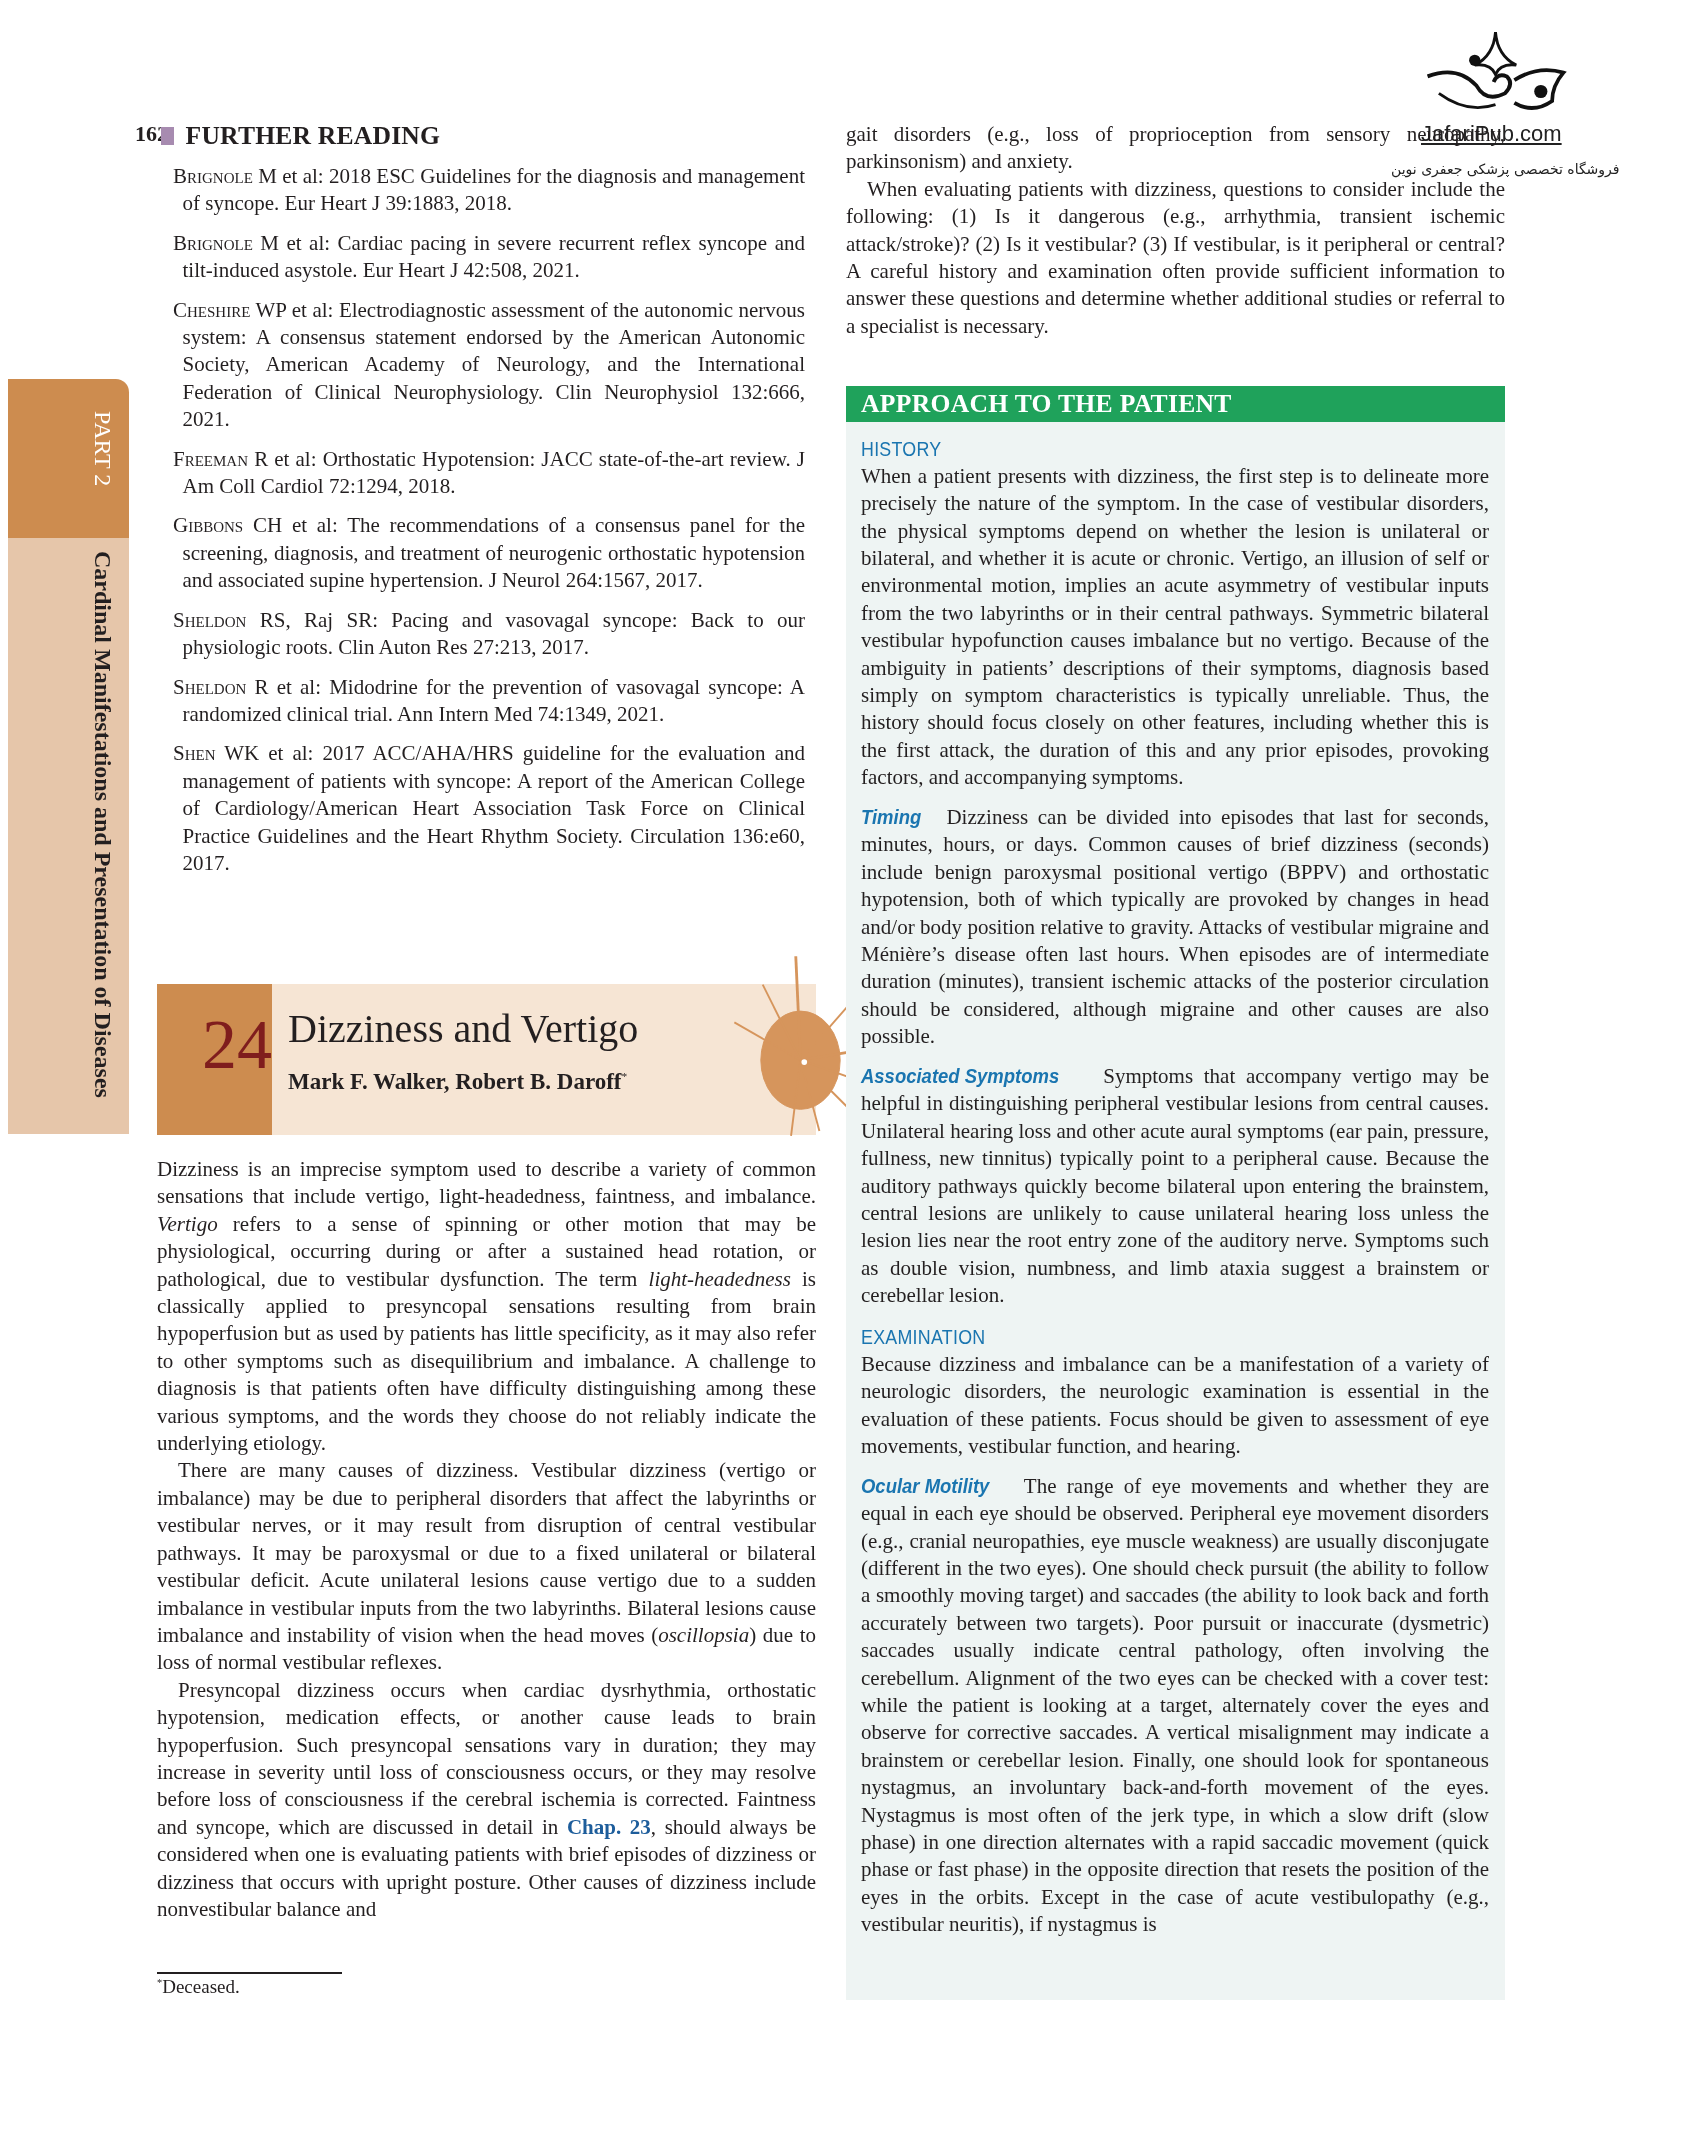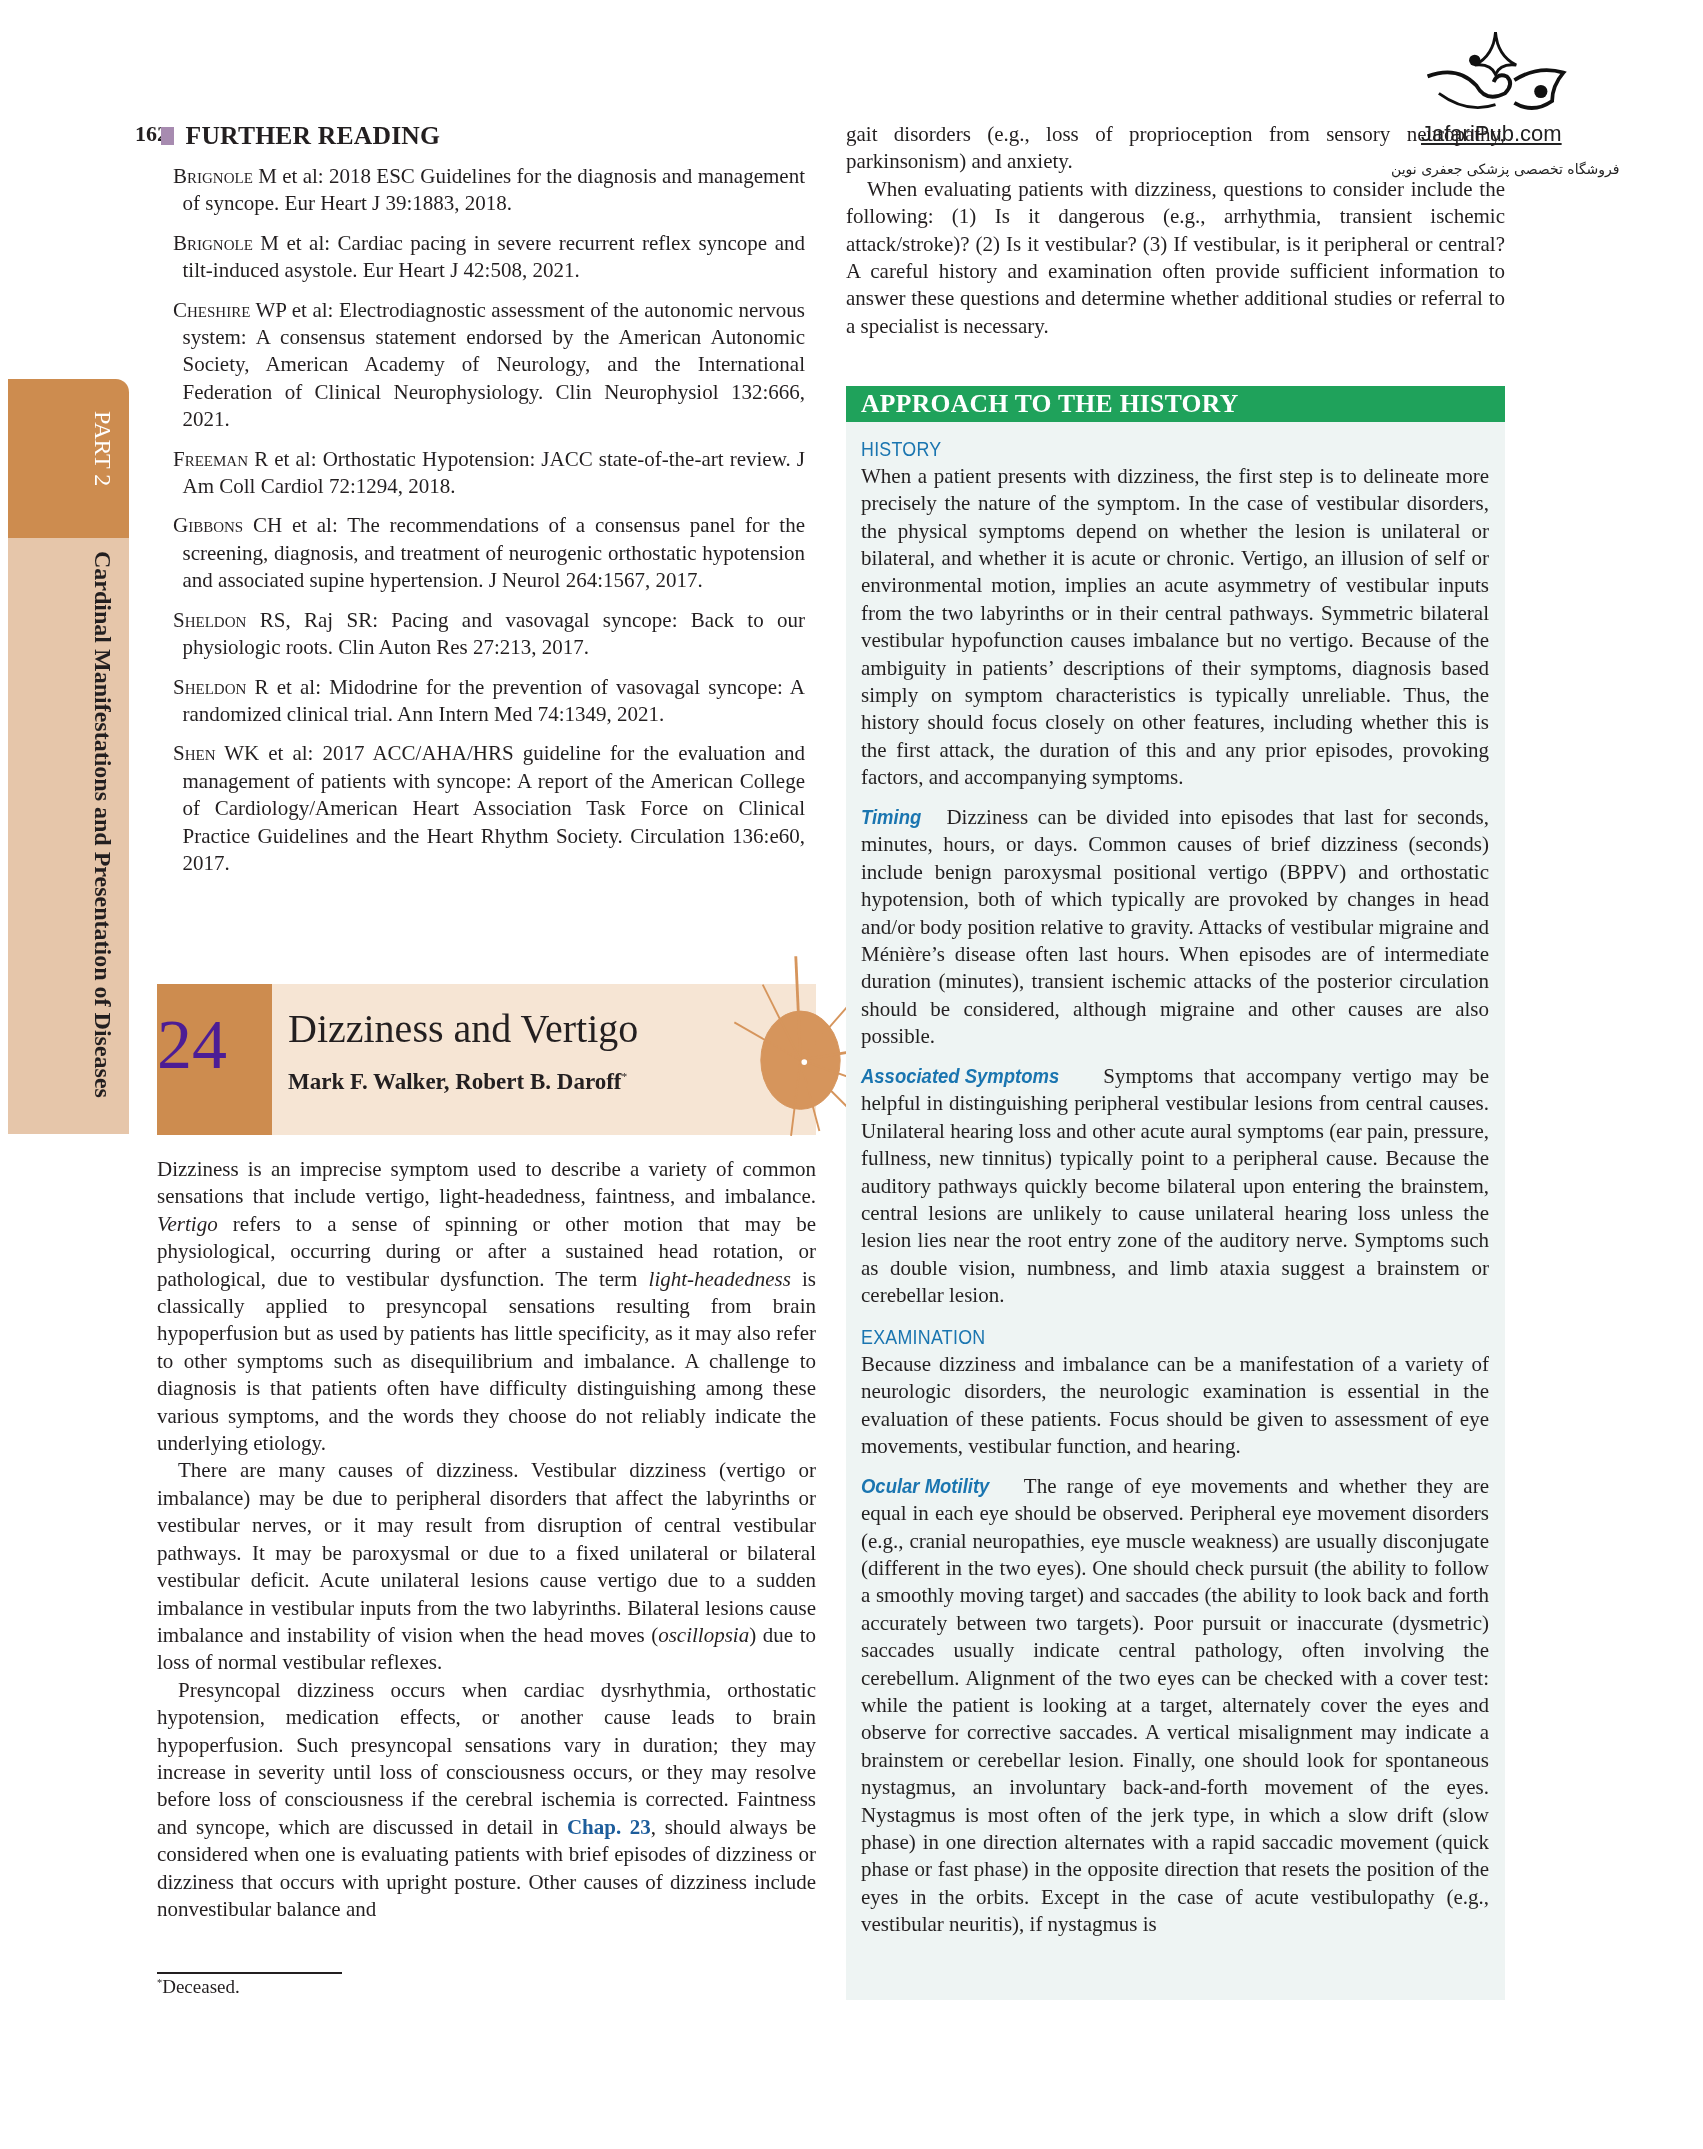--- a/index.html
+++ b/index.html
@@ -21,21 +21,21 @@
   
   #left-col { left:161px; top:121px; width:656px; }
   .fr-head { display:flex; align-items:center; font-size:25.6px; font-weight:bold; margin:0 0 1.9px 0; letter-spacing:0.2px; }
   .fr-head .sq { width:13.2px; height:18px; background:#a78bb0; margin-right:11.4px; display:inline-block; }
   .ref { font-size:21px; line-height:27.4px; text-align:justify; padding-left:9.5px; text-indent:-9.5px; margin:12px; }
   .sc { font-variant:small-caps; }
 
   
   #banner { left:157px; top:984px; width:659px; height:151px; background:#f6e5d4; }
   #chap-num-box { position:absolute; left:0; top:0; width:115px; height:151px; background:#cd8c4f; }
-  #chap-num { position:absolute; left:0; width:115px; top:21px; text-align:left; color:#4c1d95; font-size:70px; }
+  #chap-num { position:absolute; left:0; width:115px; top:21px; text-align:right; color:#7f1d1d; font-size:70px; }
   #chap-title { position:absolute; left:131px; top:21px; font-size:40px; }
   #chap-authors { position:absolute; left:131px; top:85px; font-size:23px; font-weight:bold; }
   #chap-authors sup { font-size:11.4px; font-weight:normal; }
   #splat { position:absolute; left:549px; top:-28px; width:189px; height:199px; }
 
   
   #body-left { left:157px; top:1156px; width:659px; }
   .para { font-size:21px; line-height:27.4px; text-align:justify; margin:0; }
   .para.ind { text-indent:21px; }
   .link { color:#1d5d9b; font-weight:bold; }
@@ -132,21 +132,21 @@
 
 <div id="fn-rule" class="abs"></div>
 <div id="footnote" class="abs"><sup>*</sup><span>Deceased.</span></div>
 
 <div id="right-top" class="abs">
   <p class="para">gait disorders (e.g., loss of proprioception from sensory neuropathy, parkinsonism) and anxiety.</p>
   <p class="para ind">When evaluating patients with dizziness, questions to consider include the following: (1) Is it dangerous (e.g., arrhythmia, transient ischemic attack/stroke)? (2) Is it vestibular? (3) If vestibular, is it peripheral or central? A careful history and examination often provide sufficient information to answer these questions and determine whether additional studies or referral to a specialist is necessary.</p>
 </div>
 
 <div id="approach" class="abs">
-  <div id="approach-head">APPROACH TO THE HISTORY</div>
+  <div id="approach-head">APPROACH TO THE PATIENT</div>
   <div id="approach-body">
     <div class="sub-head">HISTORY</div>
     <p class="para">When a patient presents with dizziness, the first step is to delineate more precisely the nature of the symptom. In the case of vestibular disorders, the physical symptoms depend on whether the lesion is unilateral or bilateral, and whether it is acute or chronic. Vertigo, an illusion of self or environmental motion, implies an acute asymmetry of vestibular inputs from the two labyrinths or in their central pathways. Symmetric bilateral vestibular hypofunction causes imbalance but no vertigo. Because of the ambiguity in patients’ descriptions of their symptoms, diagnosis based simply on symptom characteristics is typically unreliable. Thus, the history should focus closely on other features, including whether this is the first attack, the duration of this and any prior episodes, provoking factors, and accompanying symptoms.</p>
     <div class="gap"></div>
     <p class="para"><span class="run-head">Timing</span><span>Dizziness can be divided into episodes that last for seconds, minutes, hours, or days. Common causes of brief dizziness (seconds) include benign paroxysmal positional vertigo (BPPV) and orthostatic hypotension, both of which typically are provoked by changes in head and/or body position relative to gravity. Attacks of vestibular migraine and Ménière’s disease often last hours. When episodes are of intermediate duration (minutes), transient ischemic attacks of the posterior circulation should be considered, although migraine and other causes are also possible.</span></p>
     <div class="gap"></div>
     <p class="para"><span class="run-head">Associated Symptoms</span><span>Symptoms that accompany vertigo may be helpful in distinguishing peripheral vestibular lesions from central causes. Unilateral hearing loss and other acute aural symptoms (ear pain, pressure, fullness, new tinnitus) typically point to a peripheral cause. Because the auditory pathways quickly become bilateral upon entering the brainstem, central lesions are unlikely to cause unilateral hearing loss unless the lesion lies near the root entry zone of the auditory nerve. Symptoms such as double vision, numbness, and limb ataxia suggest a brainstem or cerebellar lesion.</span></p>
     <div class="gap"></div>
     <div class="sub-head">EXAMINATION</div>
     <p class="para">Because dizziness and imbalance can be a manifestation of a variety of neurologic disorders, the neurologic examination is essential in the evaluation of these patients. Focus should be given to assessment of eye movements, vestibular function, and hearing.</p>

